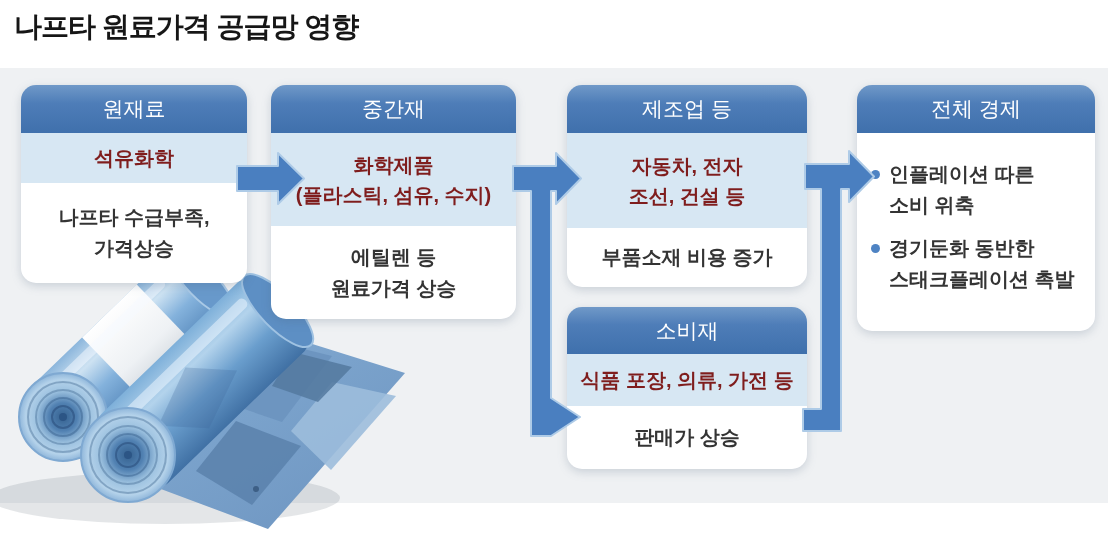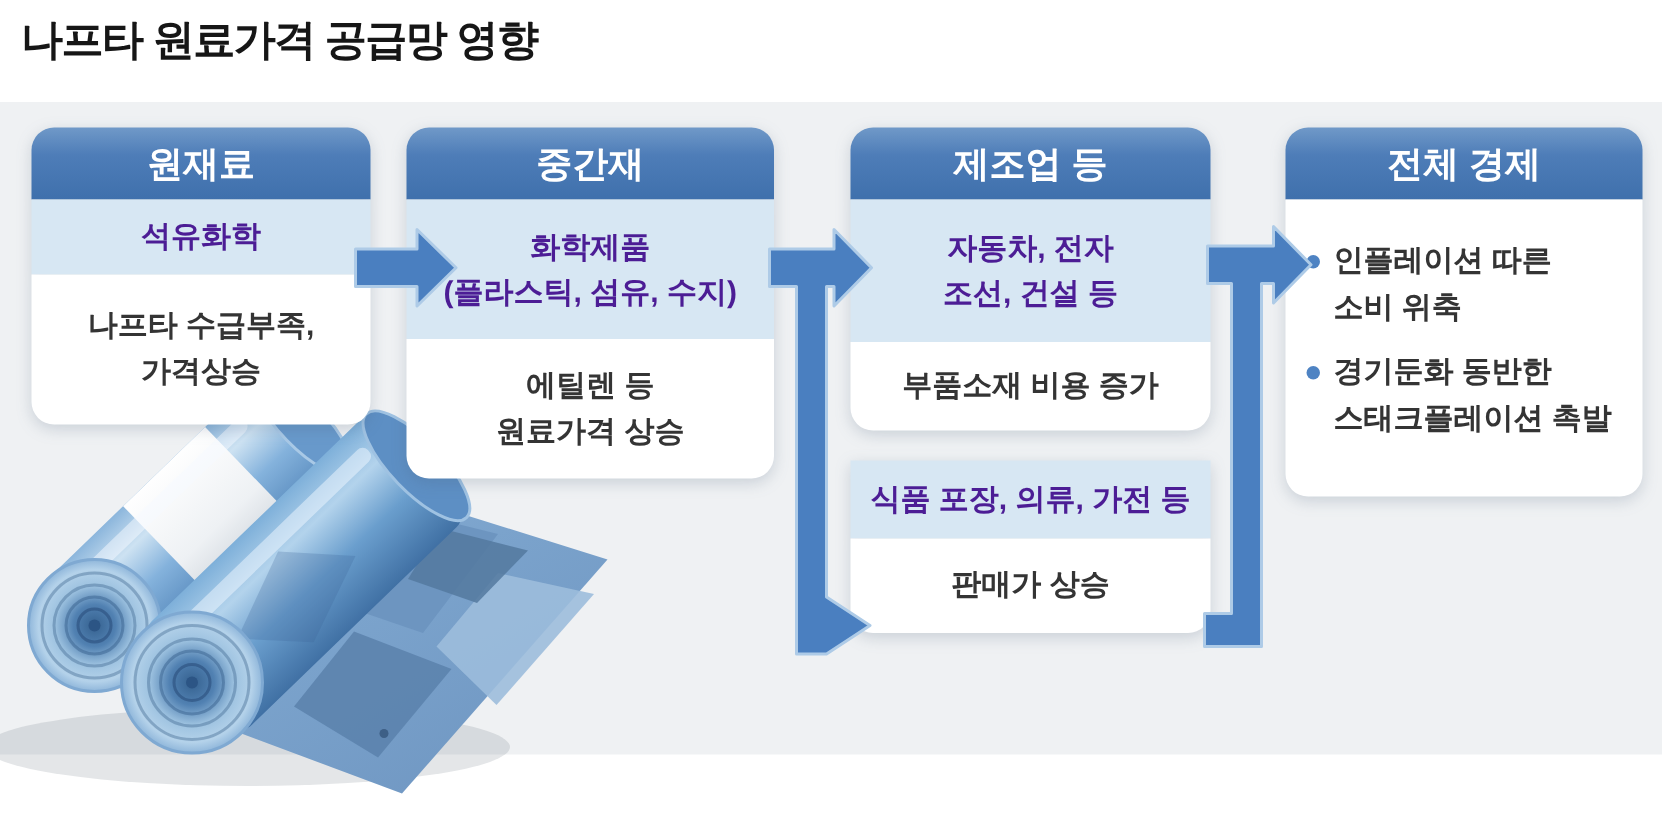--- a/index.html
+++ b/index.html
@@ -17,25 +17,25 @@
   }
   .illustration{position:absolute;left:0;top:0;z-index:1;}
   .flow-box{
     position:absolute;z-index:2;
     filter:drop-shadow(0 3px 5px rgba(70,90,120,0.22));
   }
   .box-header{
     height:48px;display:flex;align-items:center;justify-content:center;
     background:linear-gradient(180deg,#7099c8 0%,#4e7db8 38%,#3f70ac 100%);
     border-radius:15px 15px 0 0;
-    color:#ffffff;font-size:24px;font-weight:700;text-align:center;
+    color:#ffffff;font-size:21px;font-weight:400;text-align:center;
   }
   .box-band{
     display:flex;align-items:center;justify-content:center;
-    background:#d7e7f3;color:#4c1d95;font-size:20px;font-weight:600;
+    background:#d7e7f3;color:#7f1d1d;font-size:20px;font-weight:600;
     text-align:center;white-space:pre-line;line-height:30px;
   }
   .box-body{
     display:flex;align-items:center;justify-content:center;
     background:#ffffff;color:#343434;font-size:20px;font-weight:700;
     text-align:center;white-space:pre-line;line-height:31px;
     border-radius:0 0 15px 15px;
   }
   .box-body-list{
     background:#ffffff;border-radius:0 0 15px 15px;
@@ -153,20 +153,21 @@
   </div>
 
   <div class="flow-box" style="left:567px;top:85px;width:240px;">
     <div class="box-header">제조업 등</div>
     <div class="box-band" style="height:95px;">자동차, 전자
 조선, 건설 등</div>
     <div class="box-body" style="height:59px;">부품소재 비용 증가</div>
   </div>
 
   <div class="flow-box" style="left:567px;top:307px;width:240px;">
+    <div class="box-header" style="height:47px;">소비재</div>
     <div class="box-band" style="height:52px;">식품 포장, 의류, 가전 등</div>
     <div class="box-body" style="height:63px;">판매가 상승</div>
   </div>
 
   <div class="flow-box" style="left:857px;top:85px;width:238px;">
     <div class="box-header">전체 경제</div>
     <div class="box-body-list" style="height:198px;">
       <div class="bullet-row">
         <span class="bullet-dot"></span>
         <span class="bullet-text">인플레이션 따른

